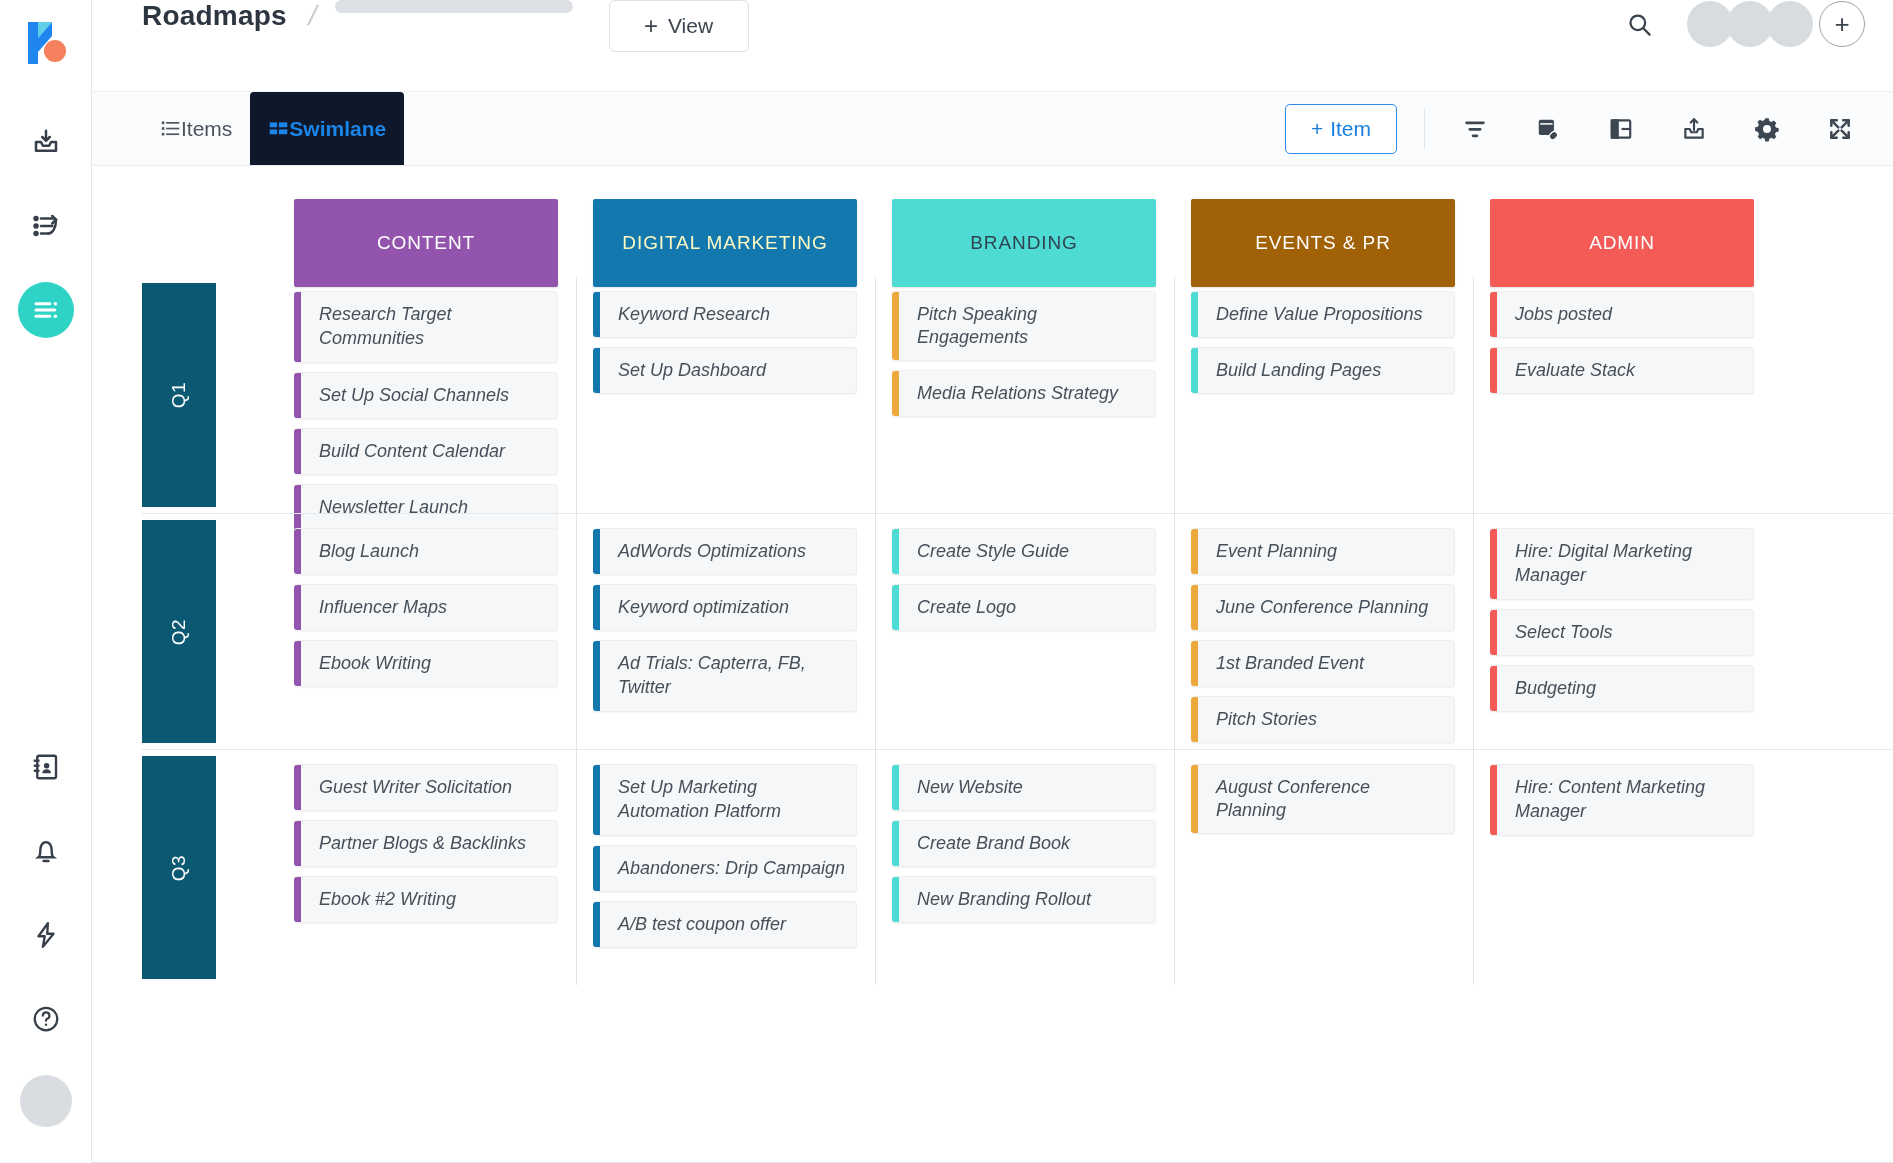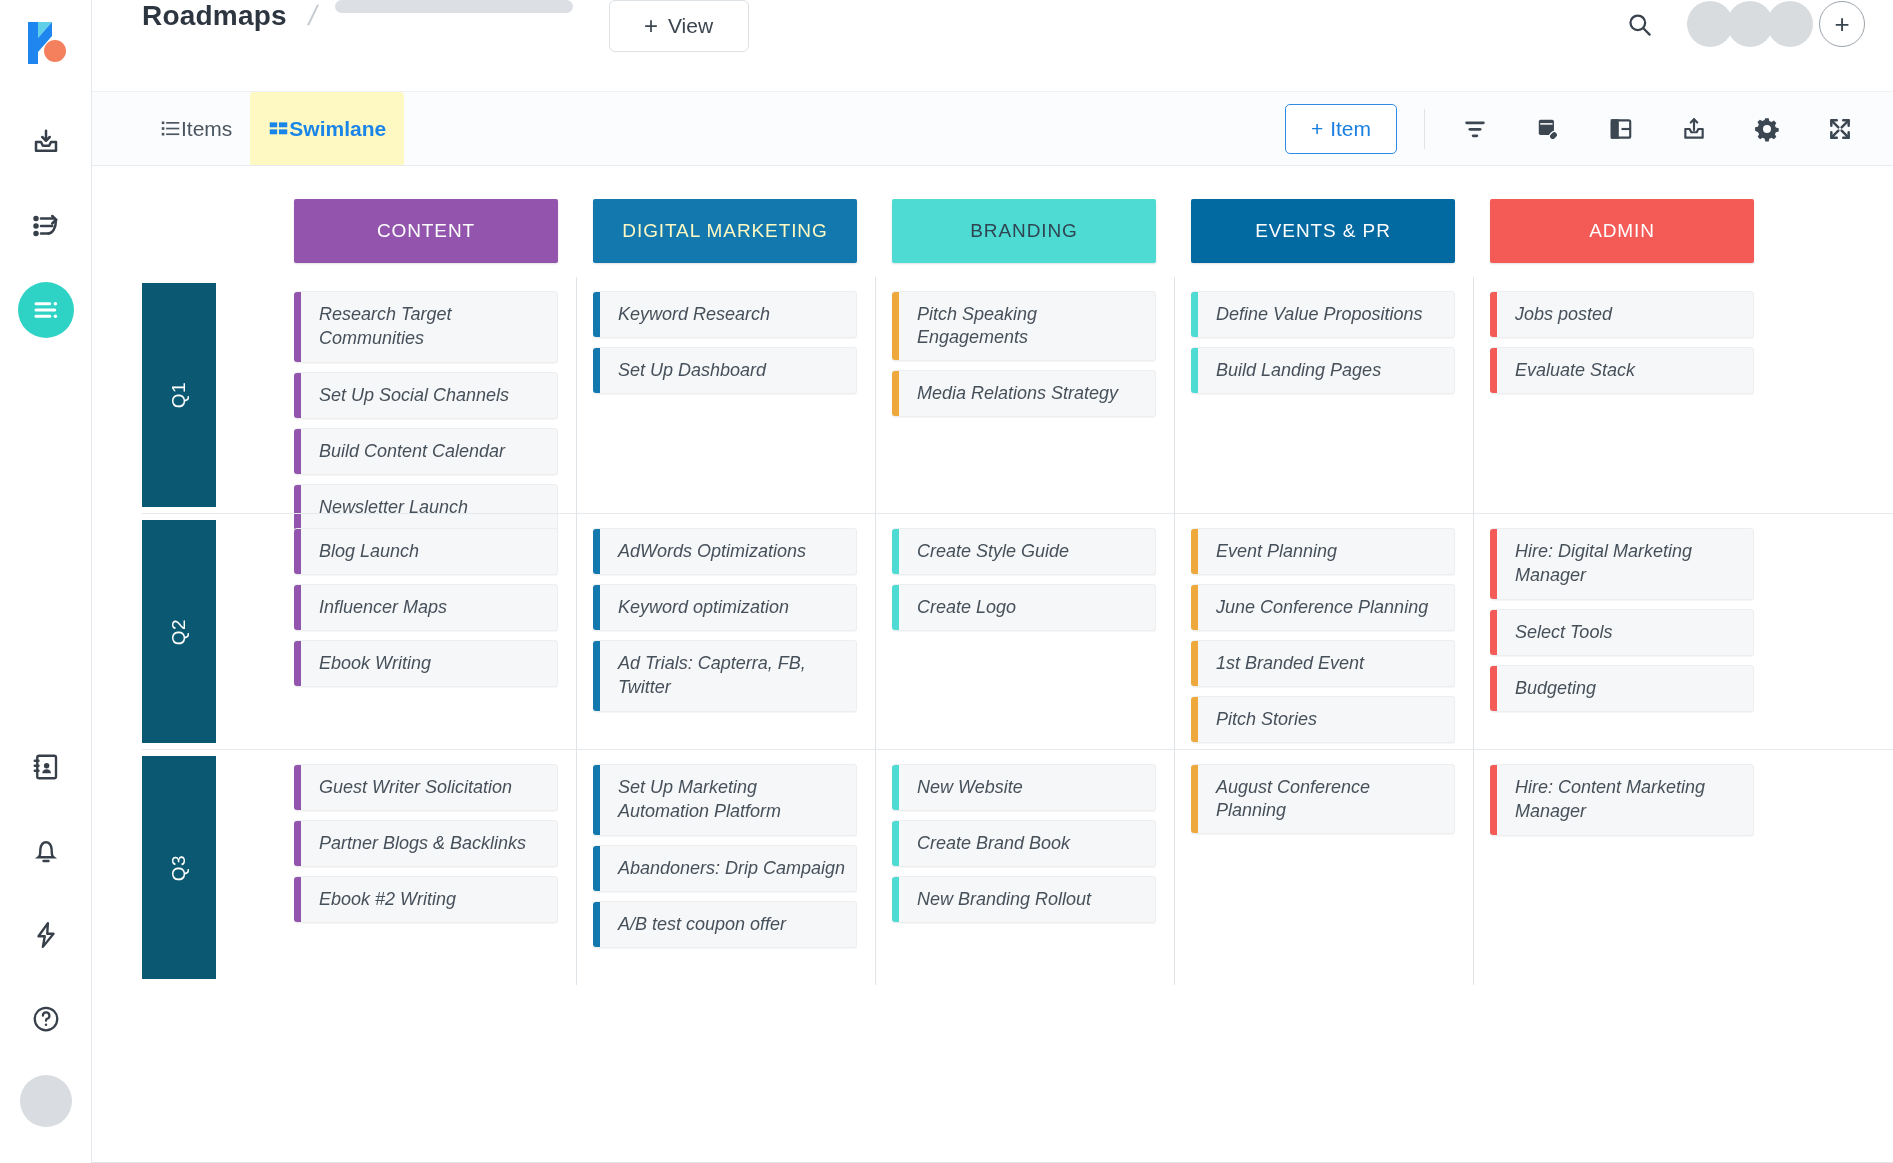--- a/index.html
+++ b/index.html
@@ -149,21 +149,21 @@
   .tabs { display: flex; align-items: stretch; height: 100%; }
   .tab {
     display: flex; align-items: center; 
     padding: 0 18px;
     font-size: 21px;
     color: #4a5560;
     cursor: pointer;
     border-radius: 4px 4px 0 0;
   }
   .tab.active {
-    background: #fef9c3;
+    background: #0f172a;
     color: #1a85e8;
     font-weight: bold;
   }
   .tab-icons { display: flex; align-items: center; }
   .toolbar-right {
     margin-left: auto;
     display: flex;
     align-items: center;
   }
   .item-btn {
@@ -211,21 +211,21 @@
     display: flex;
     position: absolute;
     left: 152px;
     top: 33px;
     right: 0;
   }
   .col-head {
     width: 264px;
     flex: 0 0 264px;
     margin-right: 35px;
-    height: 64px;
+    height: 88px;
     border-radius: 2px;
     display: flex; align-items: center; justify-content: center;
     color: #ffffff;
     font-size: 19px;
     letter-spacing: .9px;
     box-shadow: 0 1px 2px rgba(0,0,0,.12);
   }
 
   
   .lanes {
@@ -514,21 +514,21 @@
         <div class="col-head-row" id="col-head-row">
             <div class="col-head" style="background: rgb(146, 84, 172); color: rgb(255, 255, 255);">
               <span>CONTENT</span>
             </div>
             <div class="col-head" style="background: rgb(18, 120, 173); color: #fef9c3;">
               <span>DIGITAL MARKETING</span>
             </div>
             <div class="col-head" style="background: rgb(77, 219, 212); color: rgb(47, 69, 81);">
               <span>BRANDING</span>
             </div>
-            <div class="col-head" style="background: #0369a1; color: rgb(255, 255, 255);">
+            <div class="col-head" style="background: #a16207; color: rgb(255, 255, 255);">
               <span>EVENTS &amp; PR</span>
             </div>
             <div class="col-head" style="background: rgb(244, 91, 87); color: rgb(255, 255, 255);">
               <span>ADMIN</span>
             </div>
           </div>
         <div class="lanes" id="lanes">
             <div class="lane" style="height: 236px;">
               <div class="lane-label-wrap">
                 <div class="lane-label" style="background: rgb(10, 88, 113);">

